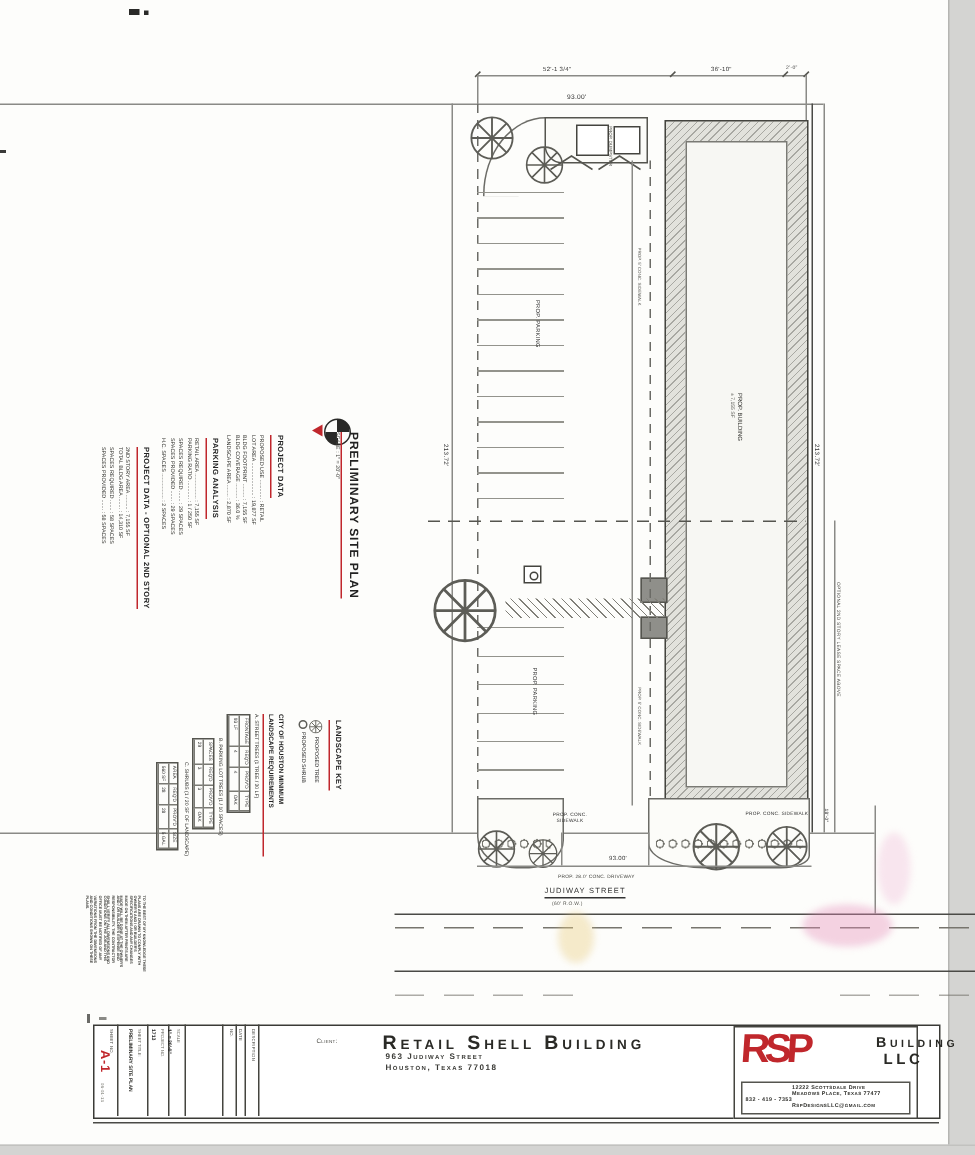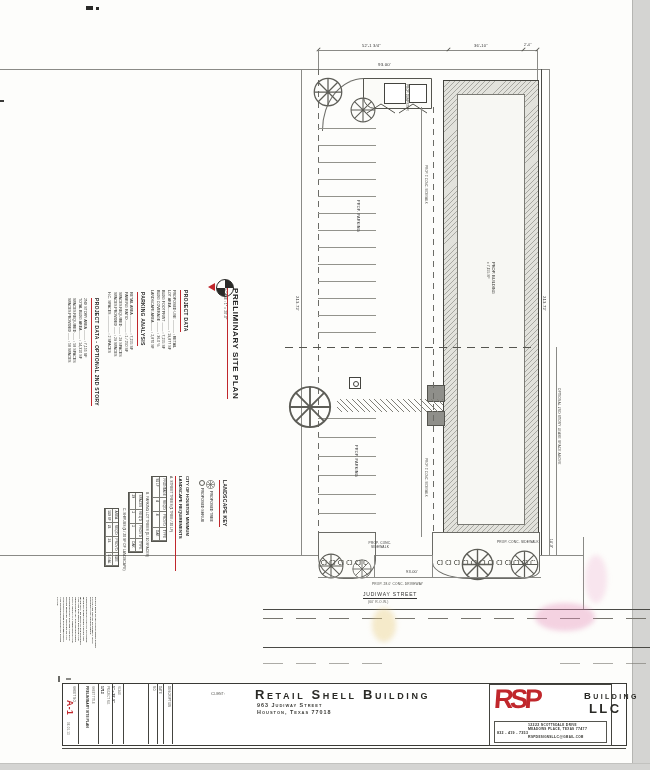--- a/index.html
+++ b/index.html
@@ -348,21 +348,21 @@
   <div class="rot tinyrot" style="left:171px;top:686px;font-size:2.8px;">DESCRIPTION</div>
 
   <div class="lbl sc" style="left:180px;top:691px;font-size:4.2px;color:#44443f;">Client:</div>
   <div class="lbl sc" style="left:224px;top:687px;font-size:13px;letter-spacing:2.6px;font-weight:600;color:#2a2a26;">Retail Shell Building</div>
   <div class="lbl sc" style="left:226px;top:702px;font-size:5.4px;letter-spacing:1px;font-weight:600;color:#3a3a36;">963 Judiway Street</div>
   <div class="lbl sc" style="left:226px;top:709px;font-size:5.4px;letter-spacing:1px;font-weight:600;color:#3a3a36;">Houston, Texas 77018</div>
 
   <div class="abs" style="left:489px;top:683.5px;width:121px;height:60.5px;border:1px solid #44443f;background:#fff;"></div>
   <div class="lbl" style="left:494px;top:684px;font-size:27px;font-weight:800;color:#c0272c;letter-spacing:-3.5px;transform:skewX(-4deg);">RSP</div>
   <div class="lbl sc" style="left:553px;top:690px;font-size:9.5px;letter-spacing:2.4px;font-weight:600;color:#2a2a26;">Building</div>
-  <div class="lbl sc" style="left:558px;top:701px;font-size:13px;letter-spacing:2.4px;font-weight:600;color:#2a2a26;">LLC</div>
+  <div class="lbl sc" style="left:558px;top:701px;font-size:10px;letter-spacing:2.4px;font-weight:600;color:#2a2a26;">LLC</div>
   <div class="abs" style="left:494px;top:721px;width:113px;height:22px;border:.8px solid #55554f;padding:1px 2px;box-sizing:border-box;">
     <div class="sc" style="font-size:3.6px;font-weight:bold;color:#2e2e2a;letter-spacing:.3px;">12222 Scottsdale Drive</div>
     <div class="sc" style="font-size:3.6px;font-weight:bold;color:#2e2e2a;letter-spacing:.3px;">Meadows Place, Texas 77477</div>
     <div style="font-size:3.6px;font-weight:bold;color:#2e2e2a;letter-spacing:.3px;">832 - 419 - 7353</div>
     <div class="sc" style="font-size:3.6px;font-weight:bold;color:#2e2e2a;letter-spacing:.3px;">RspDesignsLLC@gmail.com</div>
   </div>
 
 </div>
 
 </body></html>

